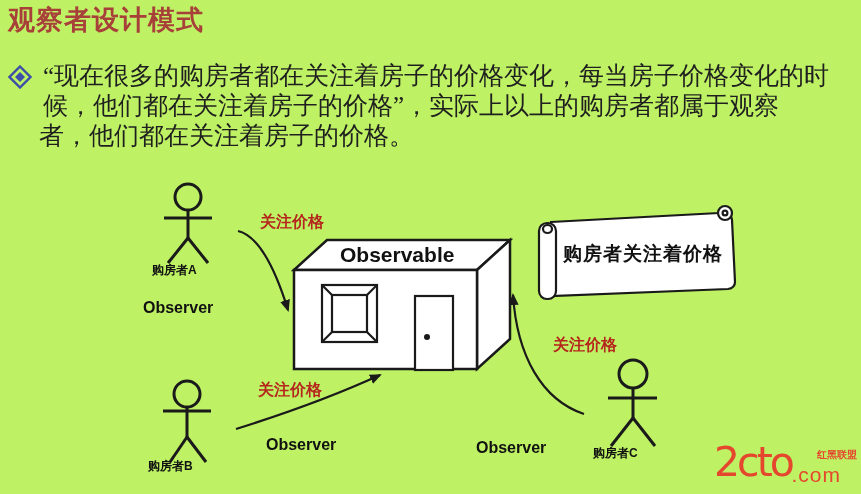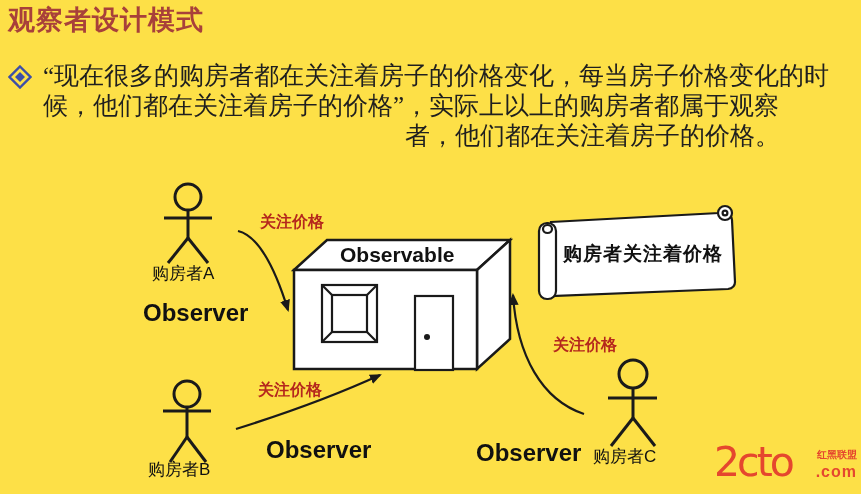--- a/index.html
+++ b/index.html
@@ -1,57 +1,57 @@
 <!DOCTYPE html>
 <html><head>
 <meta charset="utf-8">
 <style>
   html,body{margin:0;padding:0;}
   body{width:861px;height:494px;overflow:hidden;background:#ffffff;
        font-family:"Liberation Sans", sans-serif;}
-  .slide{position:relative;width:861px;height:494px;background:#fde047;}
+  .slide{position:relative;width:861px;height:494px;background:#bef264;}
 
   .title{position:absolute;left:8px;top:2px;font-family:"Liberation Serif","DejaVu Serif",serif;
          font-size:27px;font-weight:bold;color:#a8403a;letter-spacing:1px;white-space:nowrap;}
 
   .bullet-icon{position:absolute;left:8px;top:65px;width:24px;height:24px;}
 
   .intro{position:absolute;left:0;top:61px;width:780px;
          font-family:"Liberation Serif","DejaVu Serif",serif;
          font-size:25px;color:#1f1f1f;}
   .intro .line{height:30px;line-height:30px;white-space:nowrap;}
   .intro .l0,.intro .l1{padding-left:43px;}
-  .intro .l2{padding-left:39px;text-align:right;}
+  .intro .l2{padding-left:39px;}
 
   .diagram-svg{position:absolute;left:0;top:0;width:861px;height:494px;}
 
   .lbl{position:absolute;white-space:nowrap;color:#111;}
-  .cn{font-weight:normal;font-size:17px;}
+  .cn{font-weight:bold;font-size:12px;}
   .action{font-weight:bold;font-size:16px;color:#b5271d;}
-  .observer{font-weight:bold;font-size:24px;color:#111;}
+  .observer{font-weight:bold;font-size:16px;color:#111;}
   .observable{font-weight:600;font-size:21px;color:#111;width:137px;}
   .scroll-text{font-weight:bold;font-size:19px;color:#111;letter-spacing:1px;}
 
   .lbl-buyer-a{left:152px;top:262px;}
   .lbl-observer-a{left:143px;top:299px;}
   .lbl-action-a{left:260px;top:212px;}
   .lbl-observable{left:340px;top:243px;}
   .lbl-scroll{left:563px;top:241px;}
   .lbl-action-b{left:258px;top:380px;}
   .lbl-buyer-b{left:148px;top:458px;}
   .lbl-observer-b{left:266px;top:436px;}
   .lbl-action-c{left:553px;top:335px;}
   .lbl-buyer-c{left:593px;top:445px;}
   .lbl-observer-c{left:476px;top:439px;}
 
   .logo{position:absolute;right:3px;bottom:6px;width:152px;height:42px;}
   .logo-main{position:absolute;left:8px;top:-8px;font-size:41px;font-weight:normal;
              color:#e5472e;letter-spacing:-3px;font-family:"DejaVu Sans",sans-serif;}
   .logo-tag{position:absolute;right:1px;top:2px;font-size:10px;font-weight:bold;color:#e5472e;}
-  .logo-tld{position:absolute;right:1px;top:17px;font-size:16px;font-weight:bold;
+  .logo-tld{position:absolute;right:17px;top:17px;font-size:21px;font-weight:normal;
             color:#e5472e;letter-spacing:1px;}
 </style>
 </head>
 <body>
 
 <div class="slide">
 
   <div class="title">观察者设计模式</div>
 
   <svg class="bullet-icon" viewBox="0 0 24 24">

